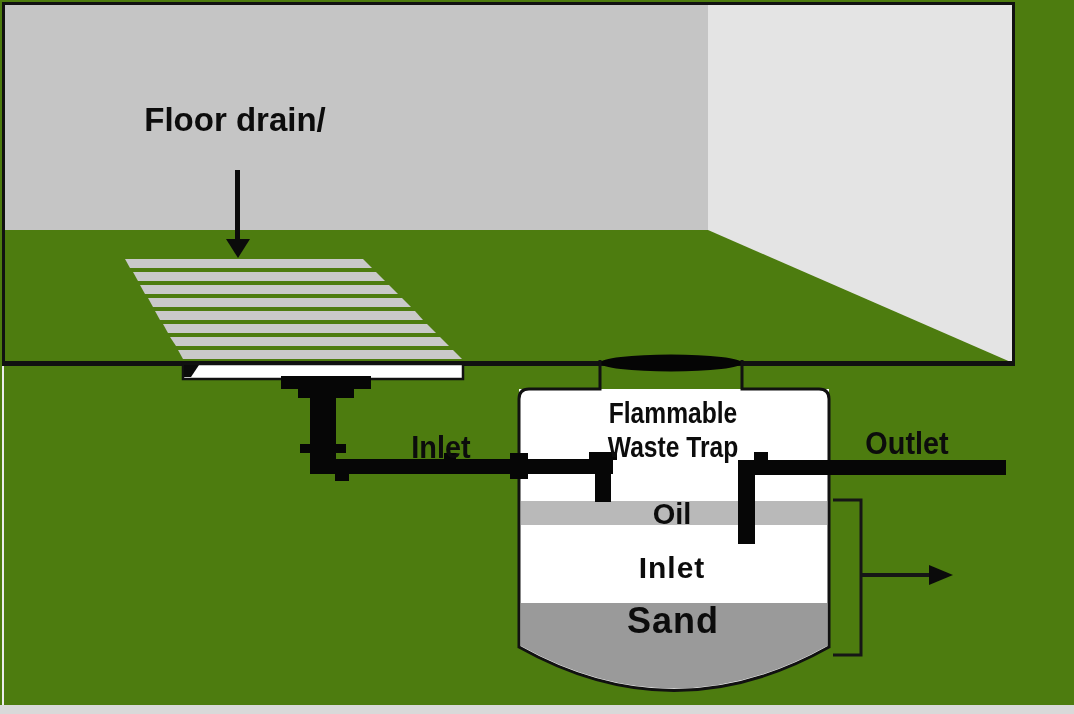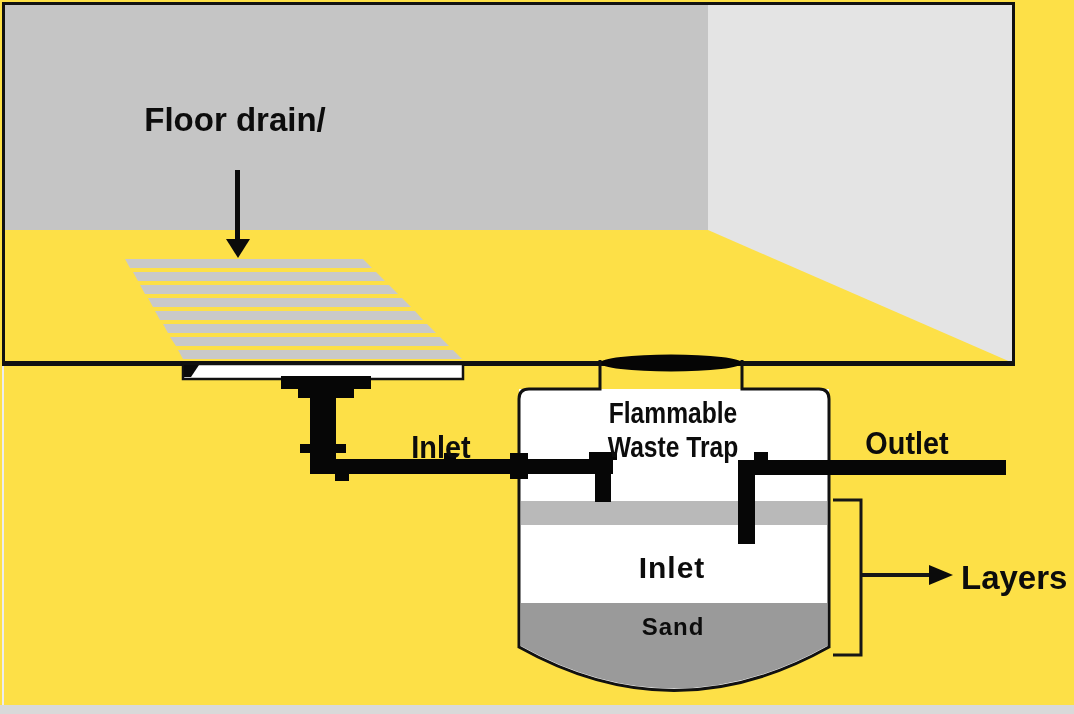--- a/index.html
+++ b/index.html
@@ -1,19 +1,19 @@
 <!DOCTYPE html>
 <html><head>
 <meta charset="utf-8">
 <style>
   html,body { margin:0; padding:0; background:#ffffff; }
   #canvas {
     position:relative;
     width:1074px; height:714px;
-    background:#fde047;
+    background:#4d7c0f;
     overflow:hidden;
     font-family:"Liberation Sans","DejaVu Sans",sans-serif;
   }
   #diagram-svg { position:absolute; left:0; top:0; }
   .lbl {
     position:absolute;
     font-weight:bold;
     color:#0c0c0c;
     text-align:center;
     white-space:nowrap;
@@ -102,20 +102,20 @@
 
   <div class="lbl cond2" style="left:391px; top:430px; width:100px; font-size:31px;">Inlet</div>
 
   <div class="lbl cond2" style="left:847px; top:426px; width:120px; font-size:31px;">Outlet</div>
 
   <div class="lbl cond" style="left:573px; top:396px; width:200px; font-size:30px; line-height:34px;">
     <div>Flammable</div>
     <div>Waste Trap</div>
   </div>
 
+  <div class="lbl" style="left:622px; top:498px; width:100px; font-size:29px;">Oil</div>
 
   <div class="lbl" style="left:597px; top:551px; width:150px; font-size:30px; letter-spacing:1px;">Inlet</div>
 
-  <div class="lbl" style="left:598px; top:613px; width:150px; font-size:24px; letter-spacing:1px;">Sand</div>
+  <div class="lbl" style="left:598px; top:600px; width:150px; font-size:36px; letter-spacing:1px;">Sand</div>
 
-  <div class="lbl" style="left:961px; top:559px; font-size:33px; text-align:left;">Layers</div>
 
 </div>
 
 </body></html>

